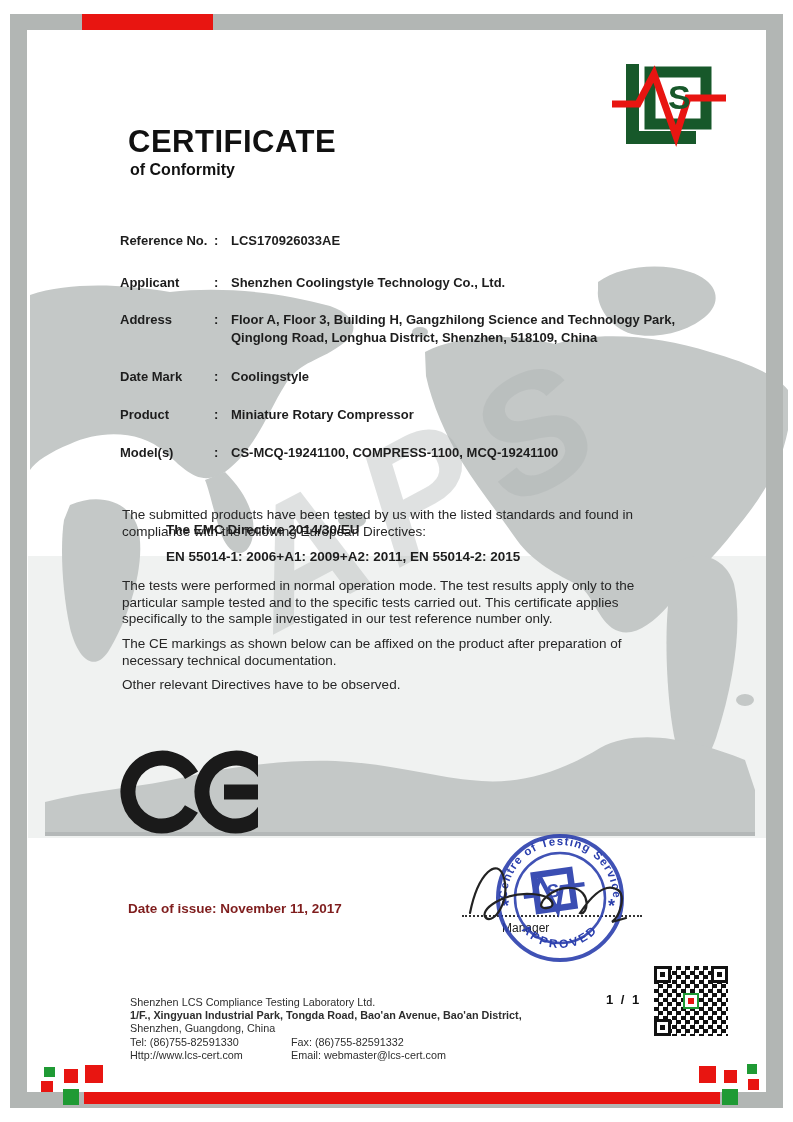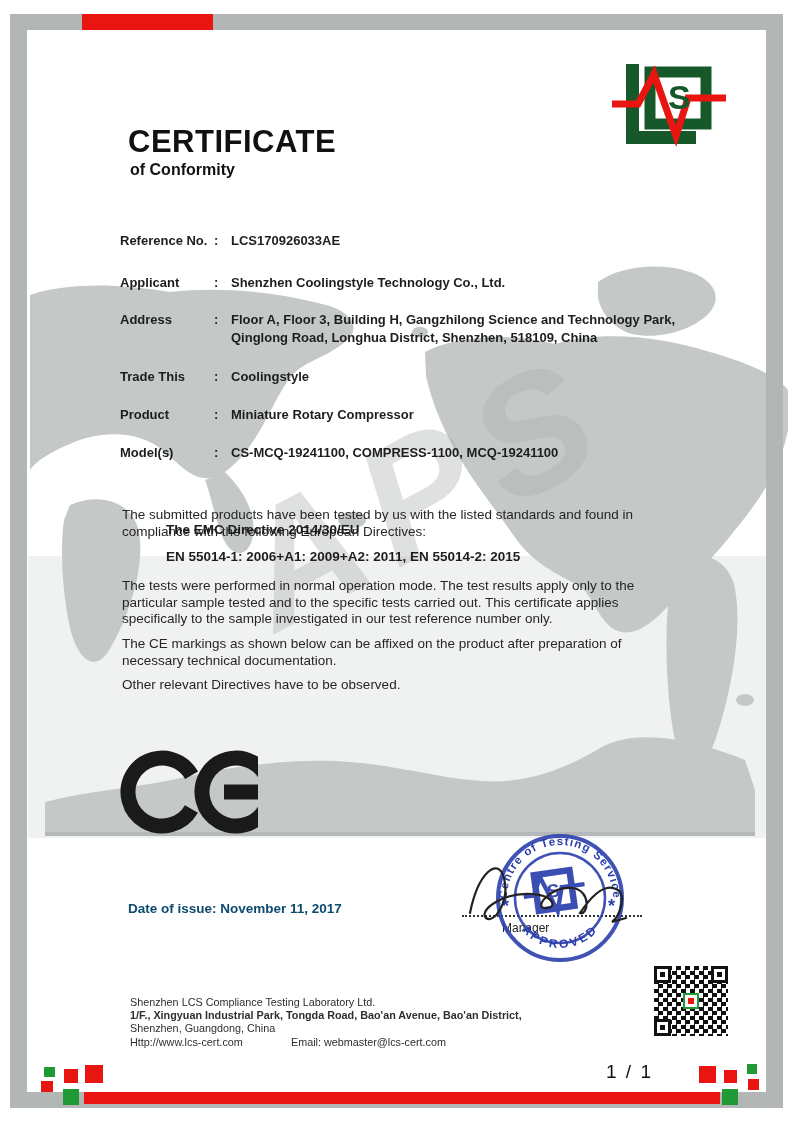--- a/index.html
+++ b/index.html
@@ -19,27 +19,27 @@
   
   .content{position:absolute;z-index:3;}
   .title{left:128px;top:124px;font-size:31px;font-weight:bold;color:#111;letter-spacing:.5px;}
   .subtitle{left:130px;top:161px;font-size:16px;font-weight:bold;color:#111;}
   .field-row{left:120px;display:flex;font-size:13px;font-weight:bold;color:#1d1d1d;line-height:18px;}
   .field-row .lbl{width:94px;}
   .field-row .col{width:17px;text-align:left;}
   .field-row .val{width:452px;}
   .para{left:122px;width:548px;font-size:13.5px;line-height:16.5px;color:#262626;}
   .para.b{font-weight:bold;color:#1d1d1d;margin-left:44px;}
-  .date-line{left:128px;top:901px;font-size:13.5px;font-weight:bold;color:#0c4a6e;}
+  .date-line{left:128px;top:901px;font-size:13.5px;font-weight:bold;color:#7f1d1d;}
   
   .footer{left:130px;top:996px;font-size:10.8px;line-height:13.2px;color:#2e2e2e;}
   .footer .bold{font-weight:bold;}
   .footer .cols span{display:inline-block;}
   .footer .c1{width:158px;}
-  .page-num{left:606px;top:1061px;font-size:19px;font-weight:normal;color:#111;letter-spacing:2px;}
+  .page-num{left:606px;top:992px;font-size:13px;font-weight:bold;color:#111;letter-spacing:2px;}
   
   .manager{left:502px;top:921px;width:120px;font-size:12px;color:#222;z-index:3;}
   .dotline{left:462px;top:915px;width:180px;border-top:2px dotted #333;z-index:3;}
   #stamp-svg{left:460px;top:828px;z-index:3;}
   
   .qr{left:654px;top:966px;width:74px;height:70px;z-index:3;
       background:
         conic-gradient(#111 90deg,#fff 0 180deg,#111 0 270deg,#fff 0) 0 0/9px 9px;}
   .finder{position:absolute;width:17px;height:17px;background:#111;}
   .finder::after{content:"";position:absolute;left:3px;top:3px;width:11px;height:11px;background:#fff;}
@@ -110,21 +110,21 @@
     <span class="lbl">Applicant</span>
     <span class="col">:</span>
     <span class="val">Shenzhen Coolingstyle Technology Co., Ltd.</span>
   </div>
   <div class="content field-row" style="top:311px;">
     <span class="lbl">Address</span>
     <span class="col">:</span>
     <span class="val">Floor A, Floor 3, Building H, Gangzhilong Science and Technology Park, Qinglong Road, Longhua District, Shenzhen, 518109, China</span>
   </div>
   <div class="content field-row" style="top:368px;">
-    <span class="lbl">Trade This</span>
+    <span class="lbl">Date Mark</span>
     <span class="col">:</span>
     <span class="val">Coolingstyle</span>
   </div>
   <div class="content field-row" style="top:406px;">
     <span class="lbl">Product</span>
     <span class="col">:</span>
     <span class="val">Miniature Rotary Compressor</span>
   </div>
   <div class="content field-row" style="top:444px;">
     <span class="lbl">Model(s)</span>
@@ -175,20 +175,24 @@
       <text x="33" y="42" font-size="26" font-weight="bold" fill="#2b3fad" font-family="Liberation Sans, sans-serif">S</text>
     </g>
     <path d="M 10,85 C 18,45 38,28 44,50 C 50,74 34,96 26,90 C 18,82 44,64 72,66 C 98,68 96,82 84,80 C 74,78 92,58 112,60 C 132,62 128,88 120,85 C 140,55 152,58 158,62 C 166,68 160,88 152,94 L 166,90" fill="none" stroke="#222222" stroke-width="2.2" stroke-linecap="round"></path>
   </svg>
 
   <div class="content footer">
     <div>Shenzhen LCS Compliance Testing Laboratory Ltd.</div>
     <div class="bold">1/F., Xingyuan Industrial Park, Tongda Road, Bao'an Avenue, Bao'an District,</div>
     <div>Shenzhen, Guangdong, China</div>
     <div class="cols">
+      <span class="c1">Tel: (86)755-82591330</span>
+      <span>Fax: (86)755-82591332</span>
+    </div>
+    <div class="cols">
       <span class="c1">Http://www.lcs-cert.com</span>
       <span>Email: webmaster@lcs-cert.com</span>
     </div>
   </div>
 
   <div class="abs qr">
     <div class="finder" style="left:0;top:0;"></div>
     <div class="finder" style="right:0;top:0;"></div>
     <div class="finder" style="left:0;bottom:0;"></div>
     <div class="qr-badge"></div>

